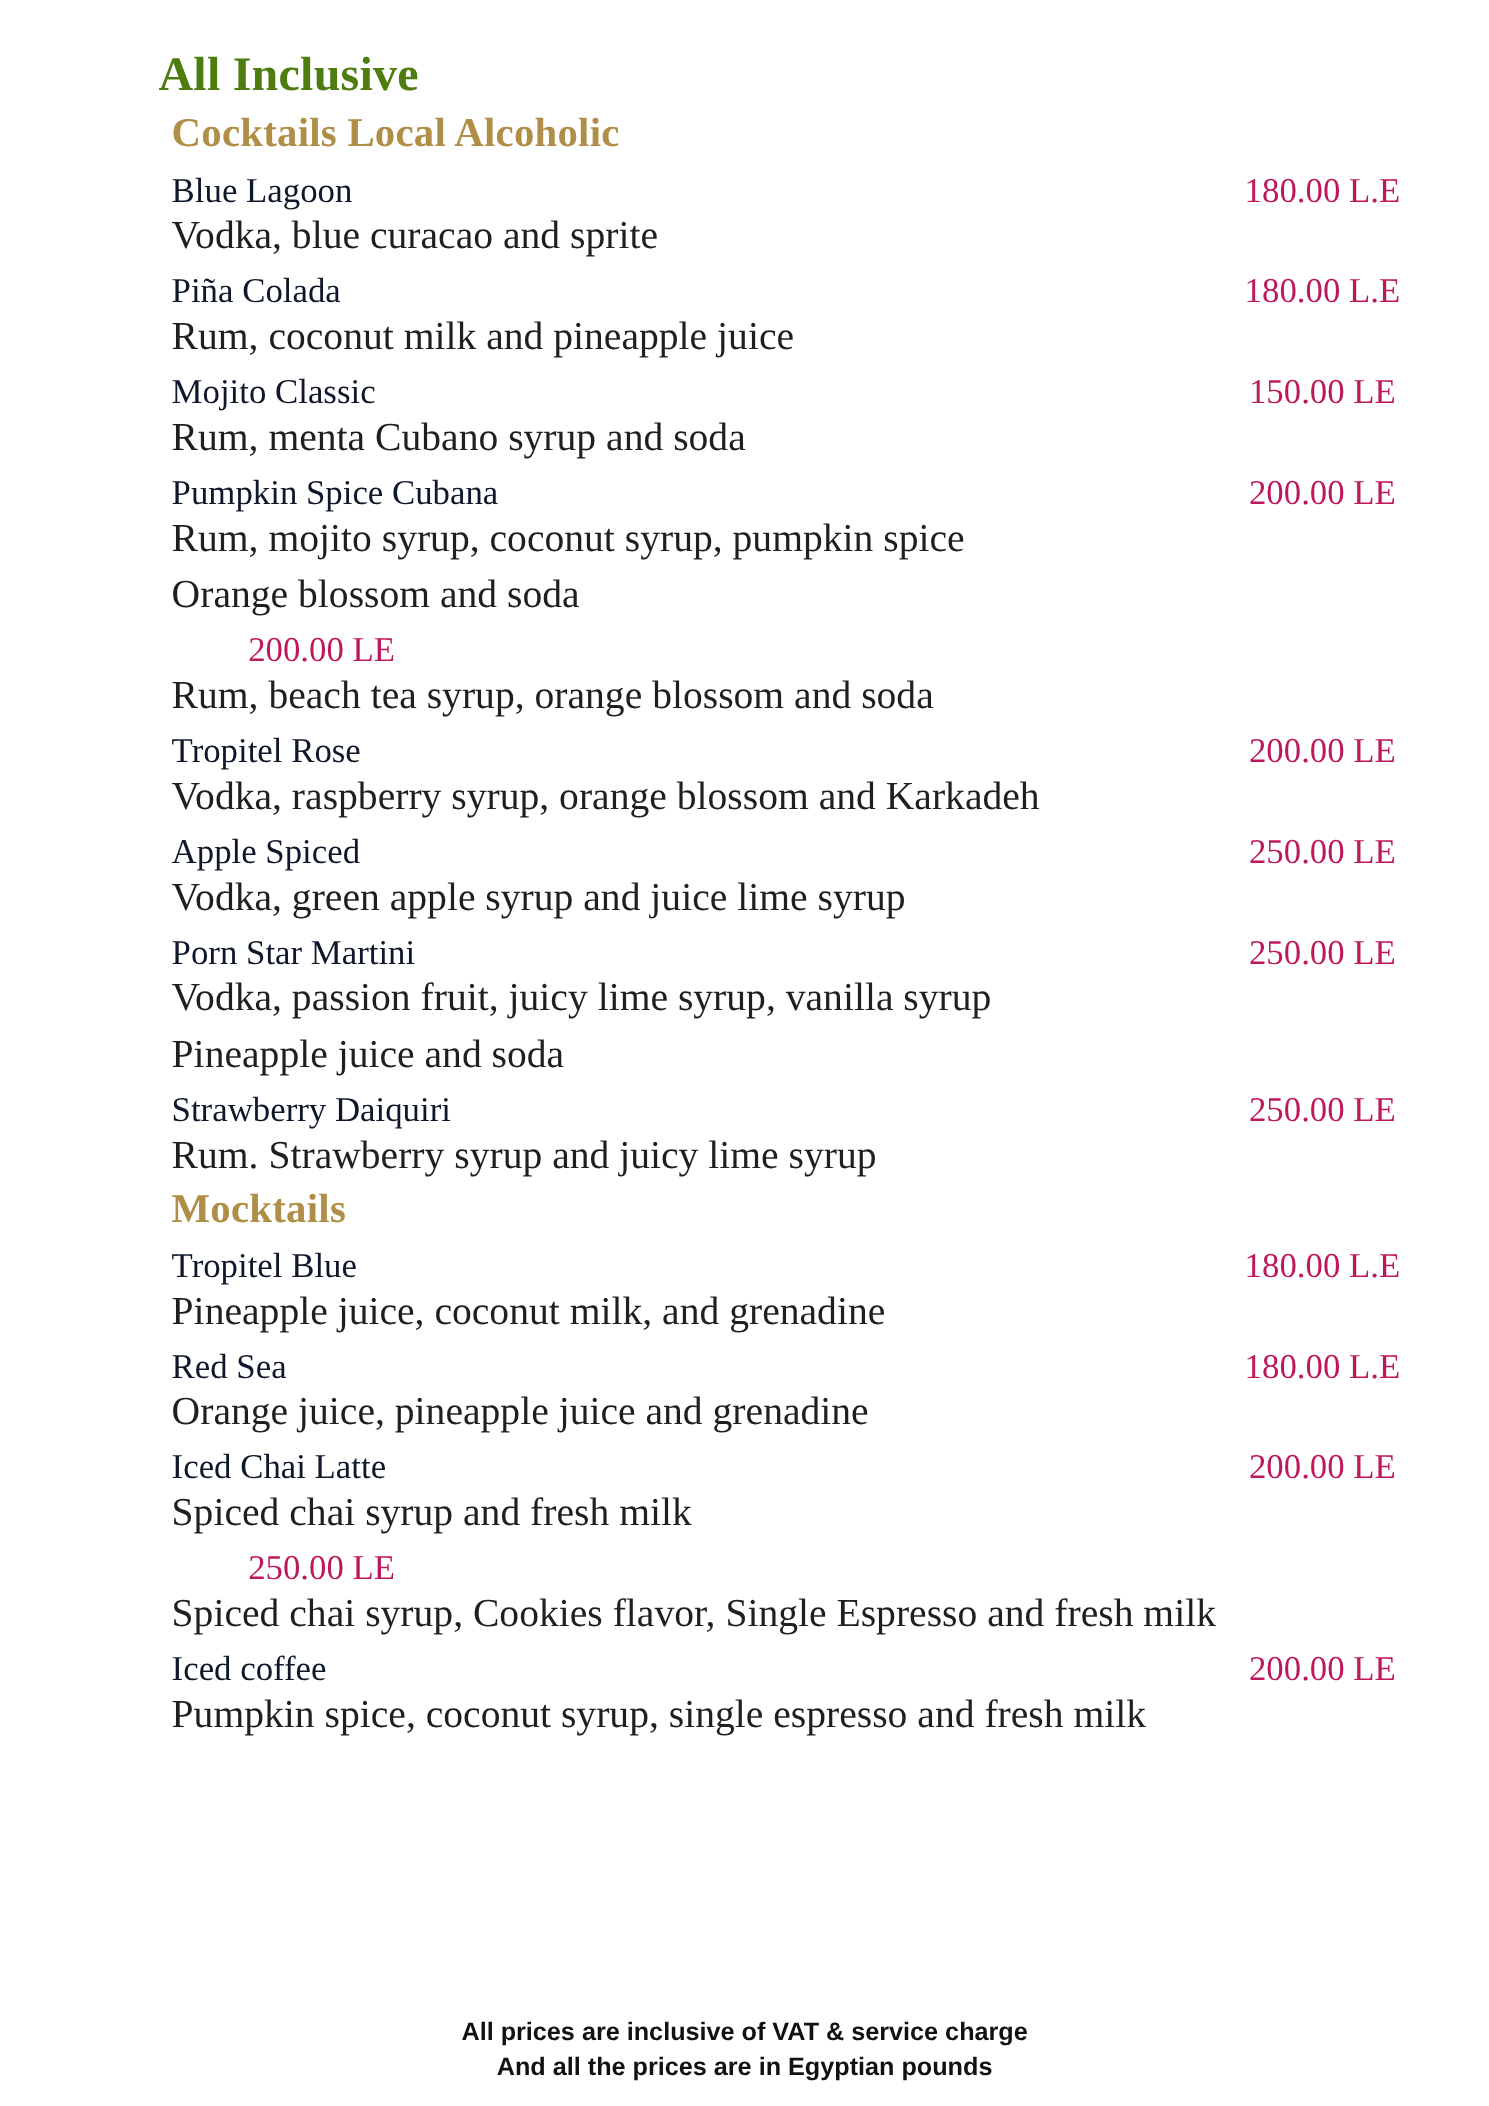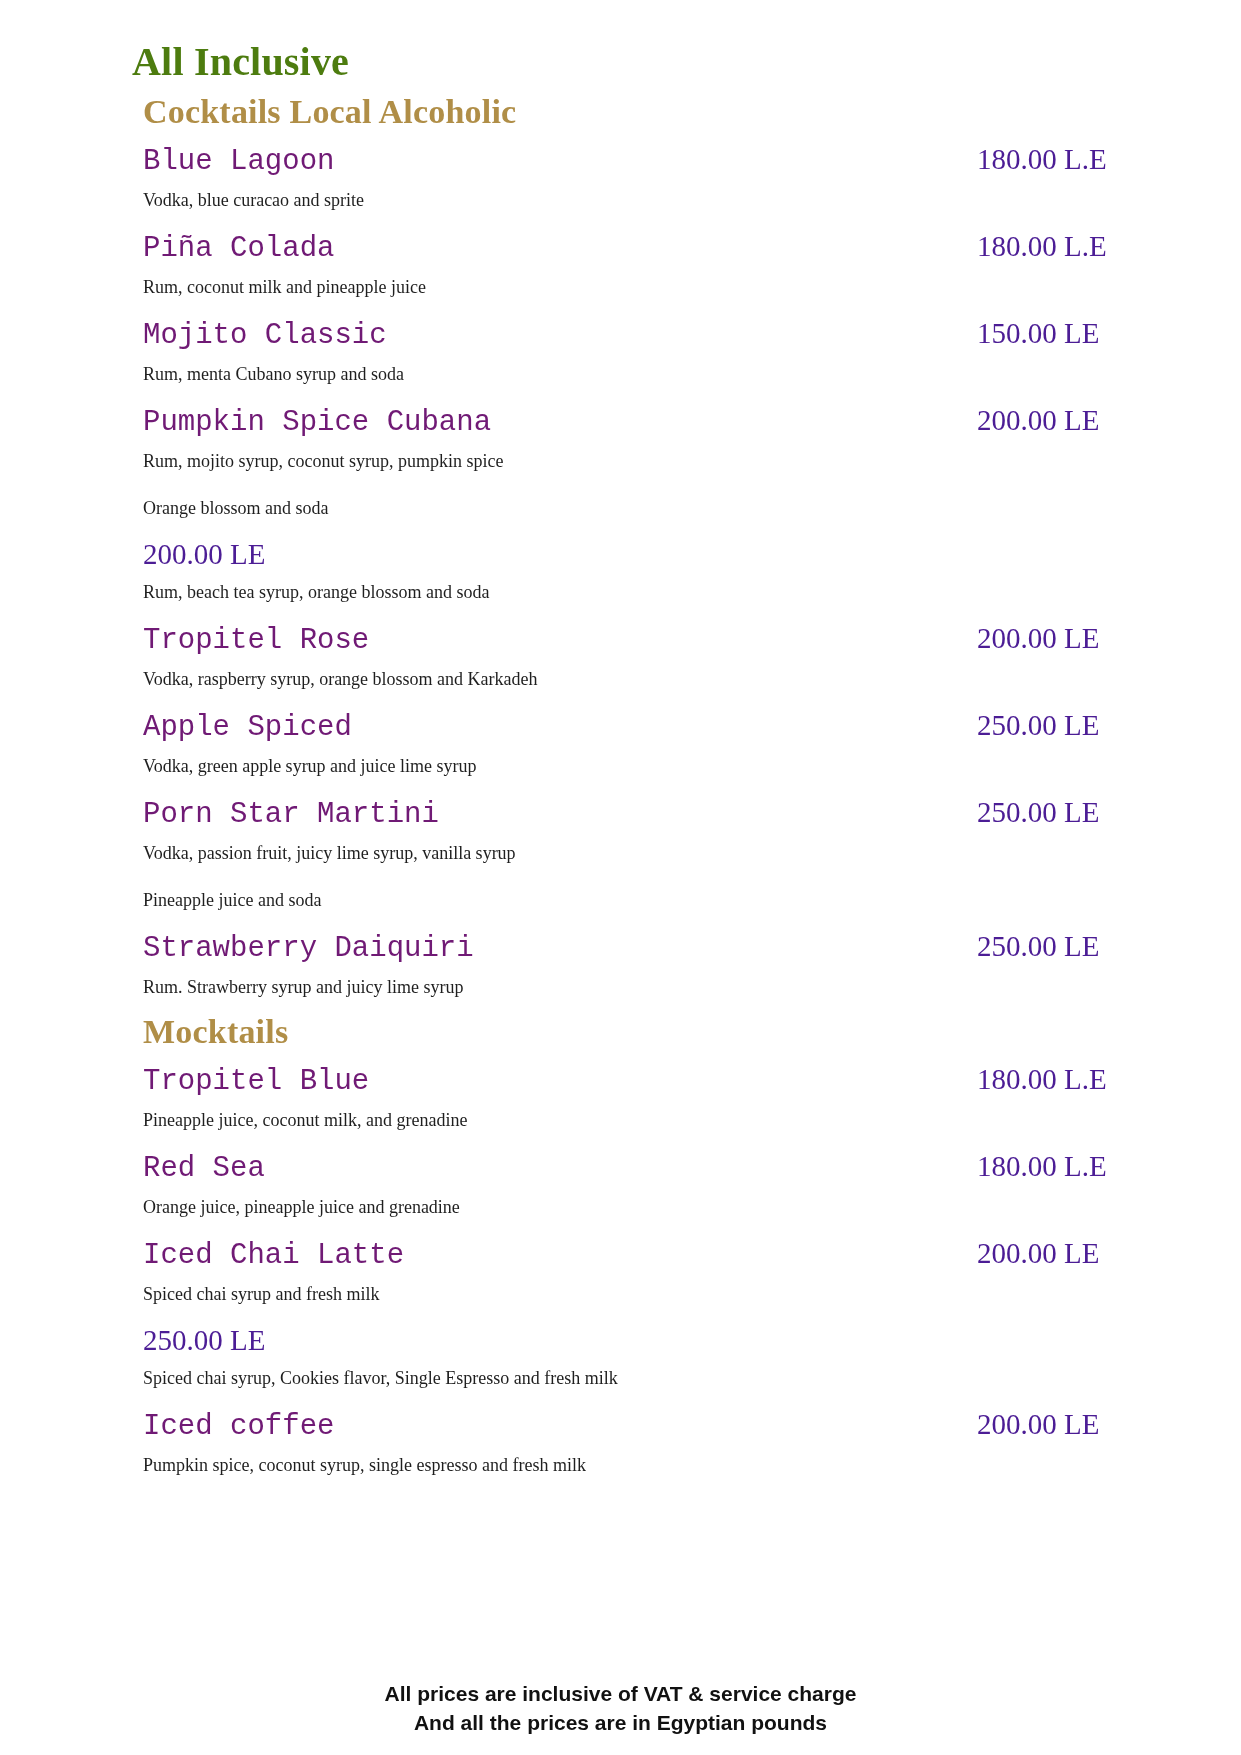--- a/index.html
+++ b/index.html
@@ -38,34 +38,33 @@
   }
   .item { margin-bottom: 9px; }
   .item-row {
     display: flex;
     align-items: baseline;
   }
   .item-name {
     flex: 1;
     font-size: 29px;
     line-height: 40px;
-    color: #701a75;
-    font-family: Liberation Mono, monospace;
+    color: #0f172a;
   }
   .item-price {
     width: 250px;
     flex-shrink: 0;
     font-size: 29px;
     line-height: 40px;
-    color: #4c1d95;
-    text-align: left;
+    color: #be185d;
+    text-align: center;
     white-space: nowrap;
   }
   .item-desc {
-    font-size: 18px;
+    font-size: 33px;
     line-height: 34px;
     color: #1f1f1f;
     margin-top: 1px;
   }
   .item-desc + .item-desc { margin-top: 13px; }
   .footer {
     position: absolute;
     left: 0;
     bottom: 18px;
     width: 100%;

